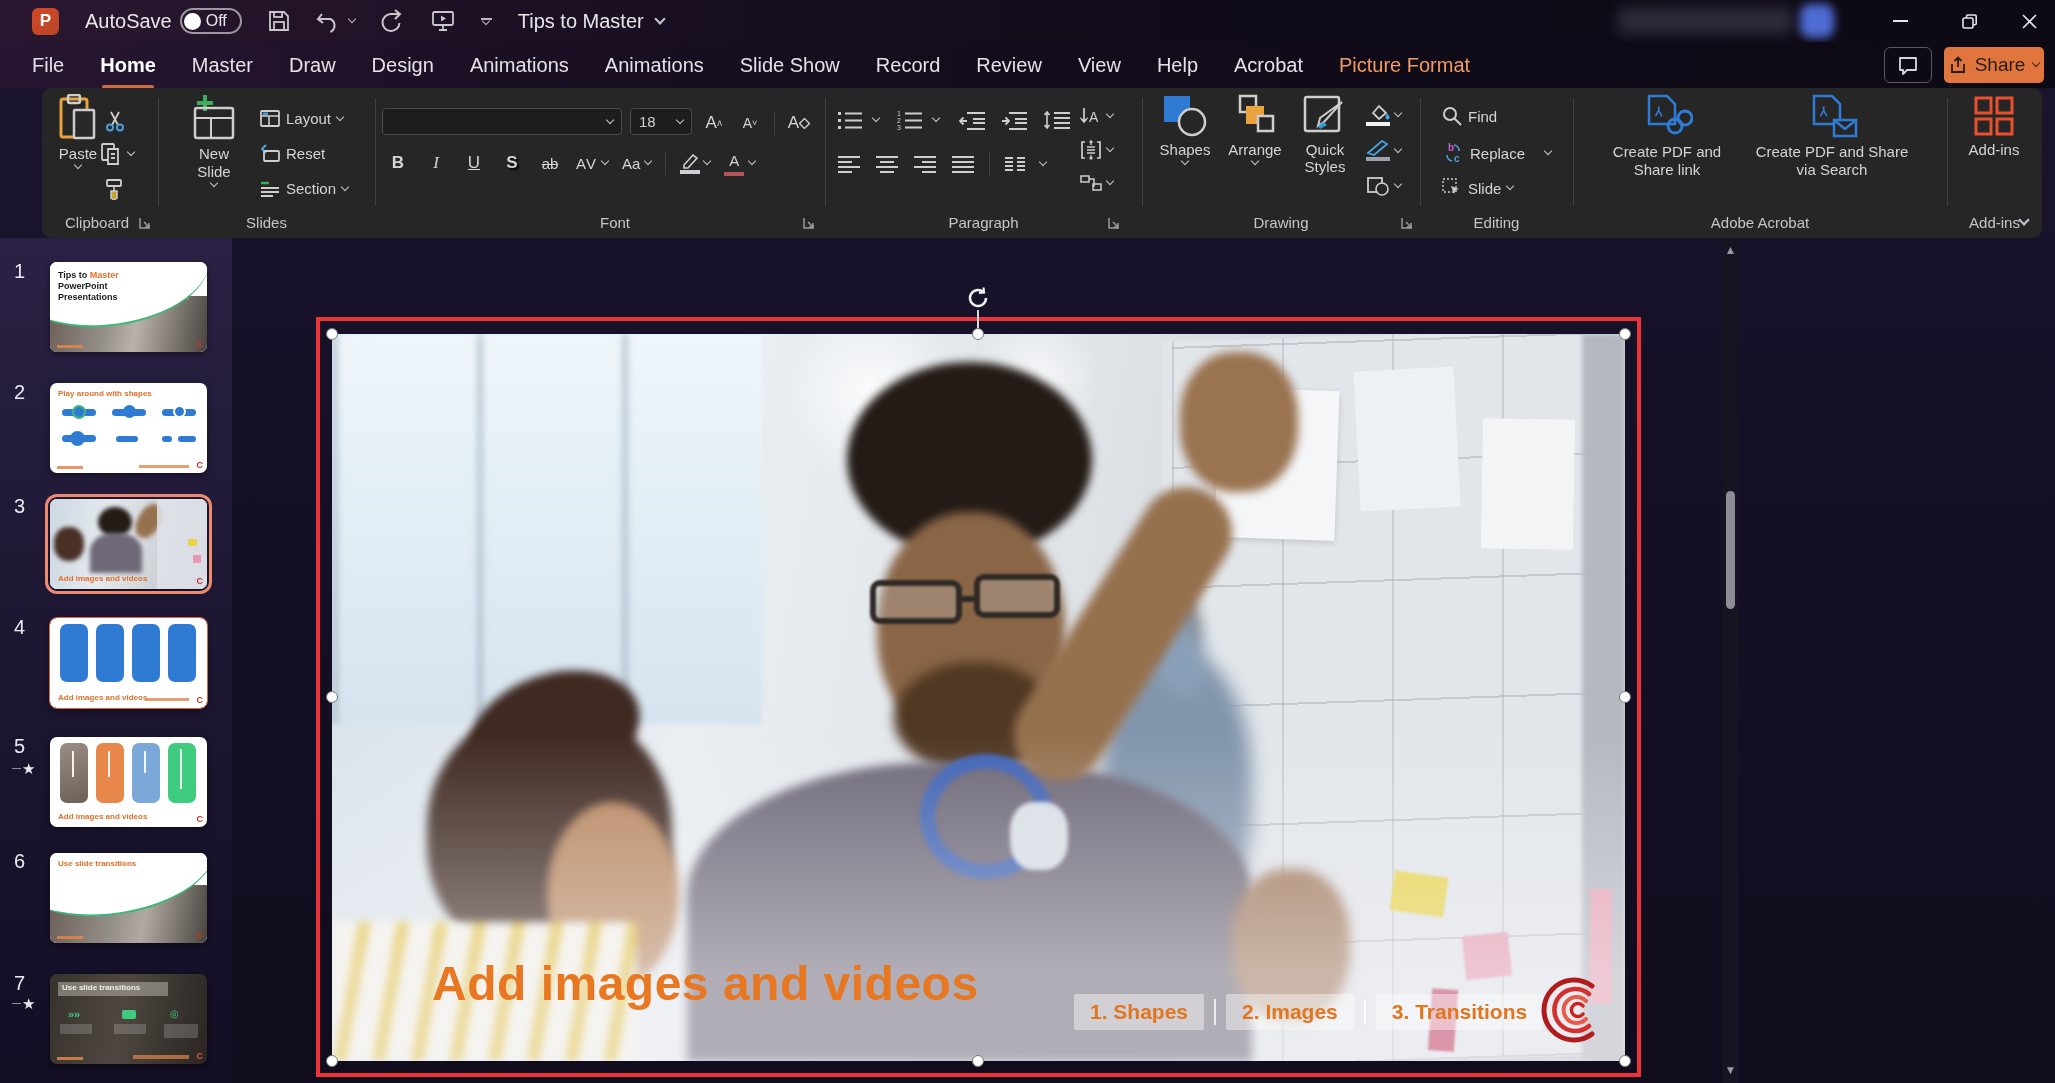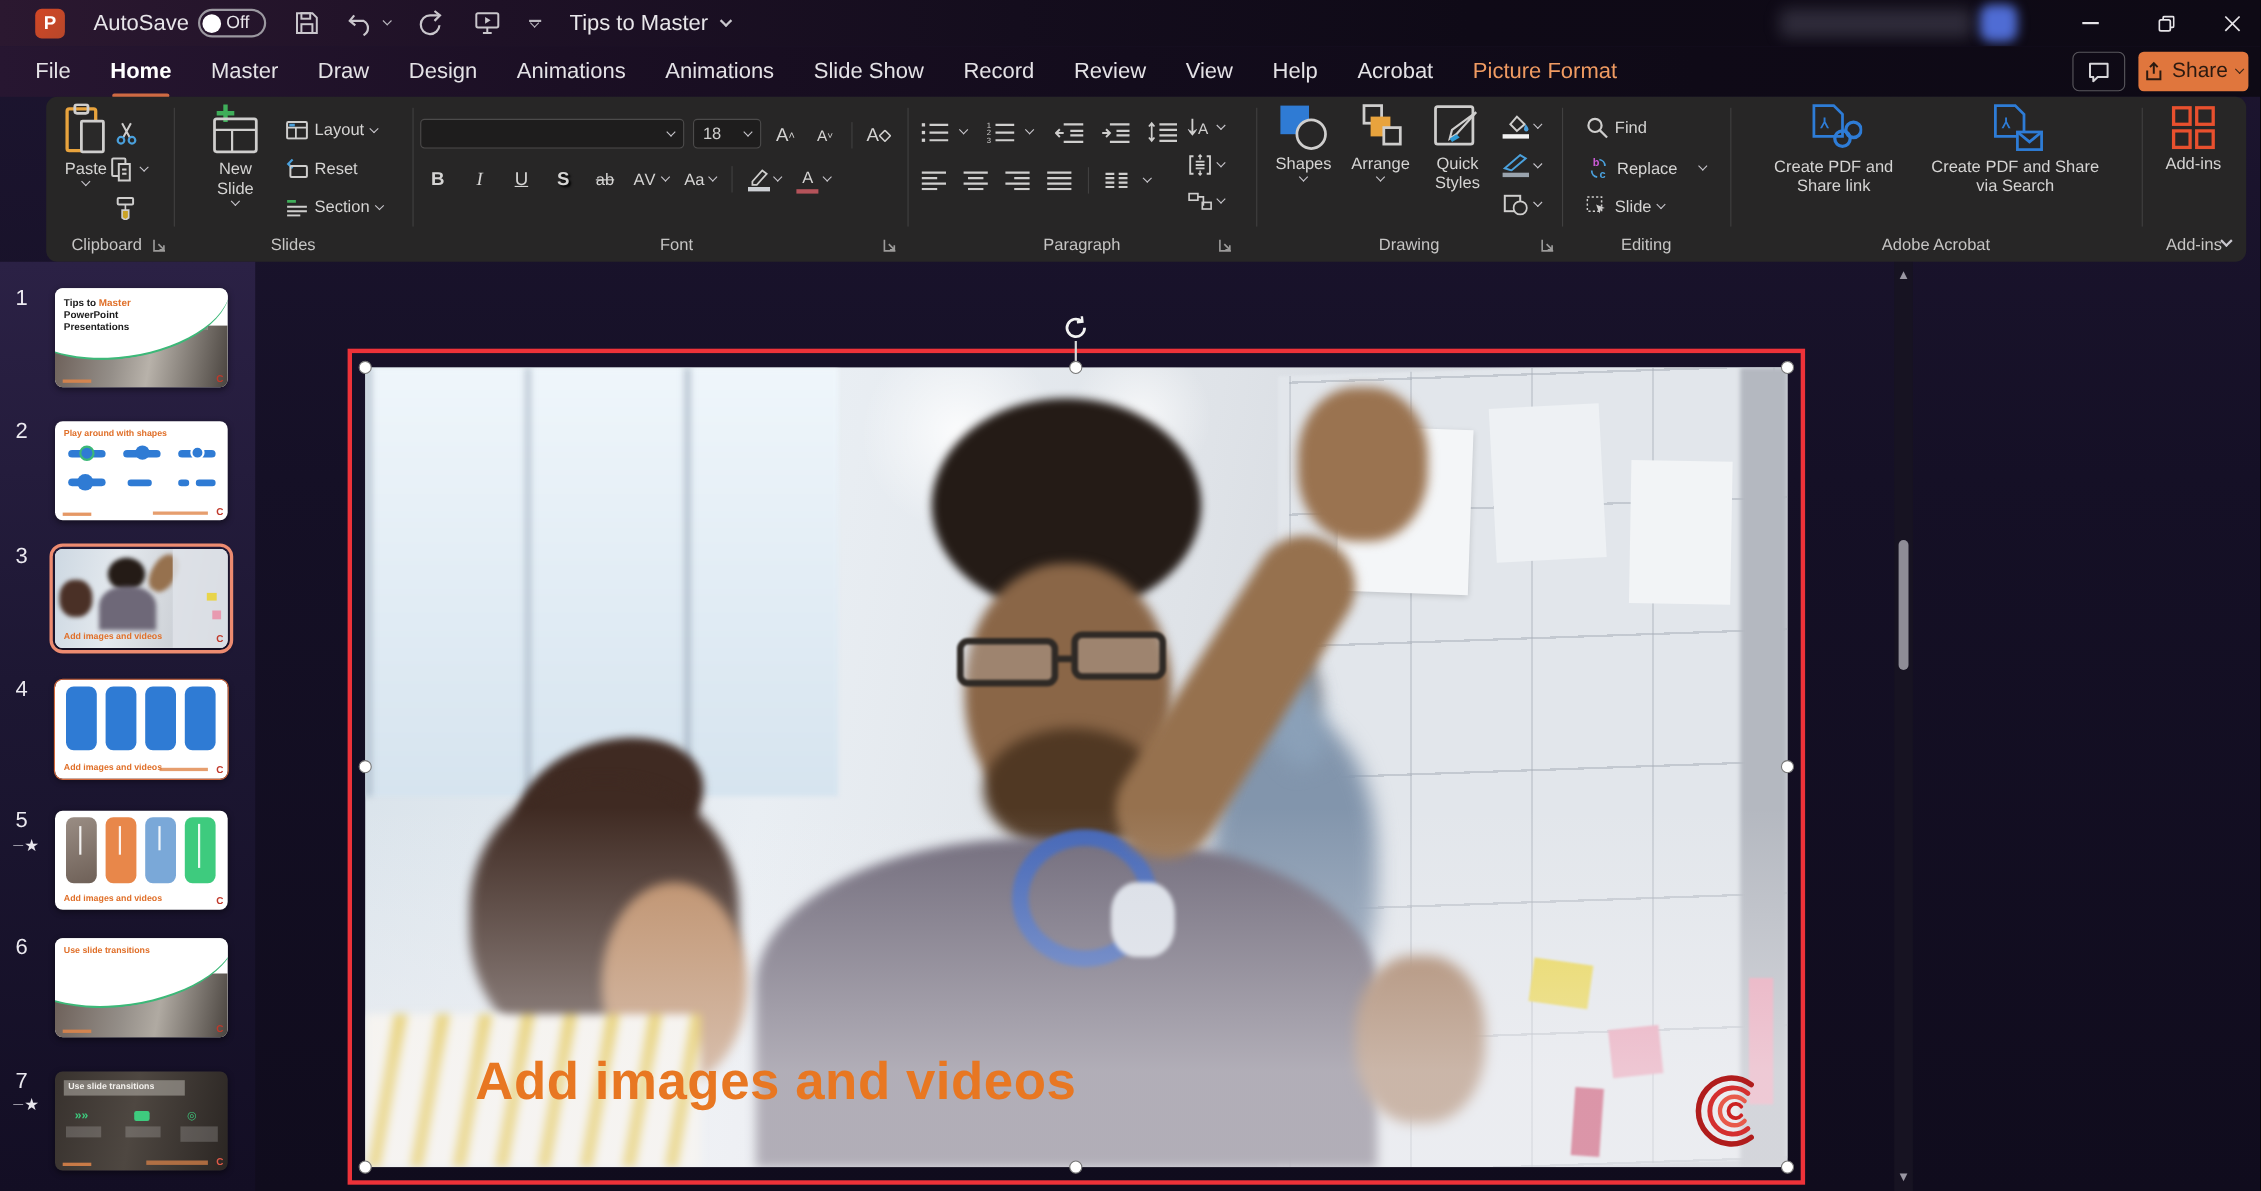--- a/index.html
+++ b/index.html
@@ -659,20 +659,27 @@
       <div style="left:588px;top:420px;width:132px;height:125px;border:15px solid #4063b5;border-radius:50%;filter:blur(2px)"></div>
       <div style="left:678px;top:468px;width:58px;height:68px;background:#d9dee6;border-radius:40%;filter:blur(2px)"></div>
 
       <div style="left:745px;top:135px;width:92px;height:330px;background:#96714e;border-radius:46px;transform:rotate(32deg);filter:blur(5px)"></div>
       <div style="left:848px;top:18px;width:118px;height:140px;background:#9a7350;border-radius:45%;filter:blur(5px)"></div>
       <div style="left:900px;top:535px;width:118px;height:152px;background:#a0785a;border-radius:45%;filter:blur(6px)"></div>
 
       <div style="left:0;top:0;width:1293px;height:727px;background:linear-gradient(180deg,rgba(255,255,255,0) 55%,rgba(244,243,246,.5) 88%)"></div>
 
       <div class="slide-title">Add images and videos</div>
+      <div style="left:742px;top:660px;display:flex;align-items:center;gap:10px;position:absolute">
+        <span class="footeritem">1. Shapes</span>
+        <span class="fsep"></span>
+        <span class="footeritem">2. Images</span>
+        <span class="fsep"></span>
+        <span class="footeritem">3. Transitions</span>
+      </div>
       <svg width="76" height="76" viewBox="0 0 76 76" style="position:absolute;left:1202px;top:638px">
         <g fill="none" stroke-linecap="round">
           <path d="M58 14A30 30 0 1 0 58 62" stroke="#b01c1c" stroke-width="5"></path>
           <path d="M55 22A21 21 0 1 0 55 54" stroke="#d42f2f" stroke-width="4.5"></path>
           <path d="M52 29A13 13 0 1 0 52 47" stroke="#e85a4a" stroke-width="4"></path>
           <path d="M49 34A6.5 6.5 0 1 0 49 42" stroke="#c22" stroke-width="3.5"></path>
         </g>
       </svg>
     </div>
 

